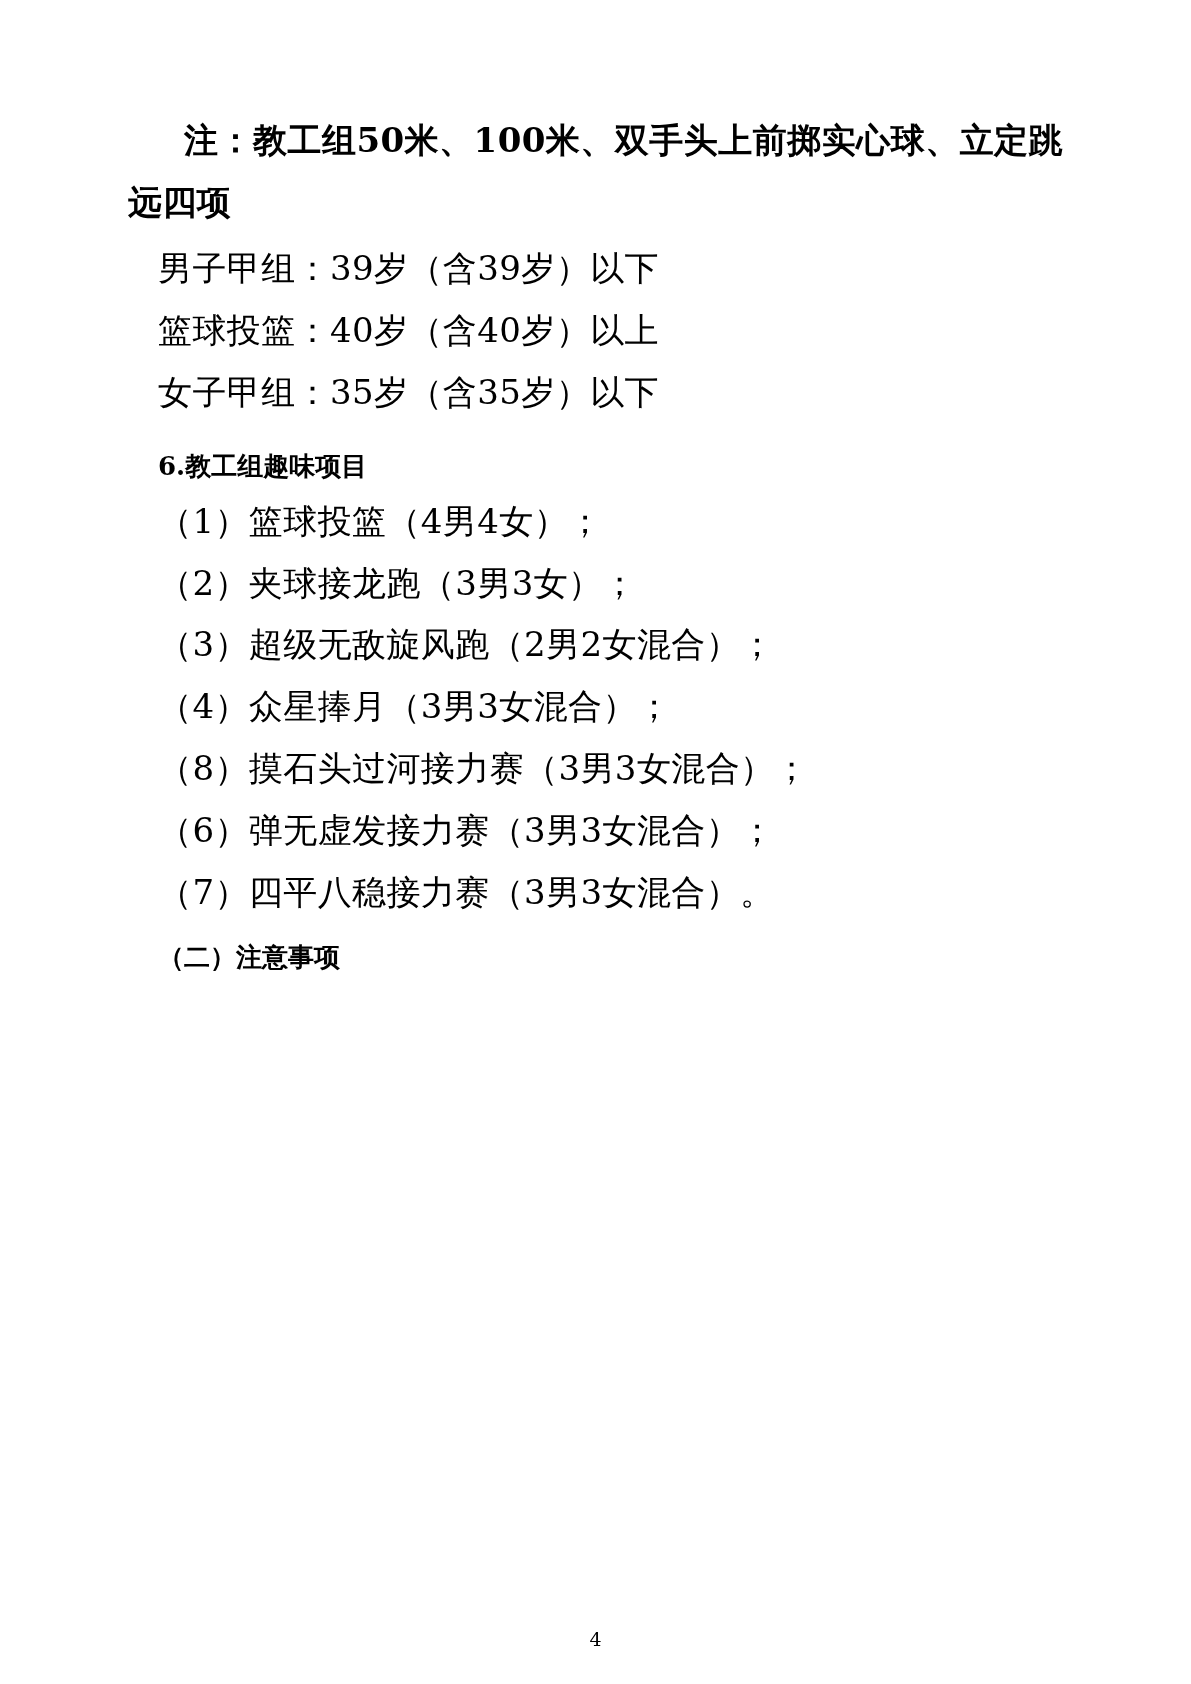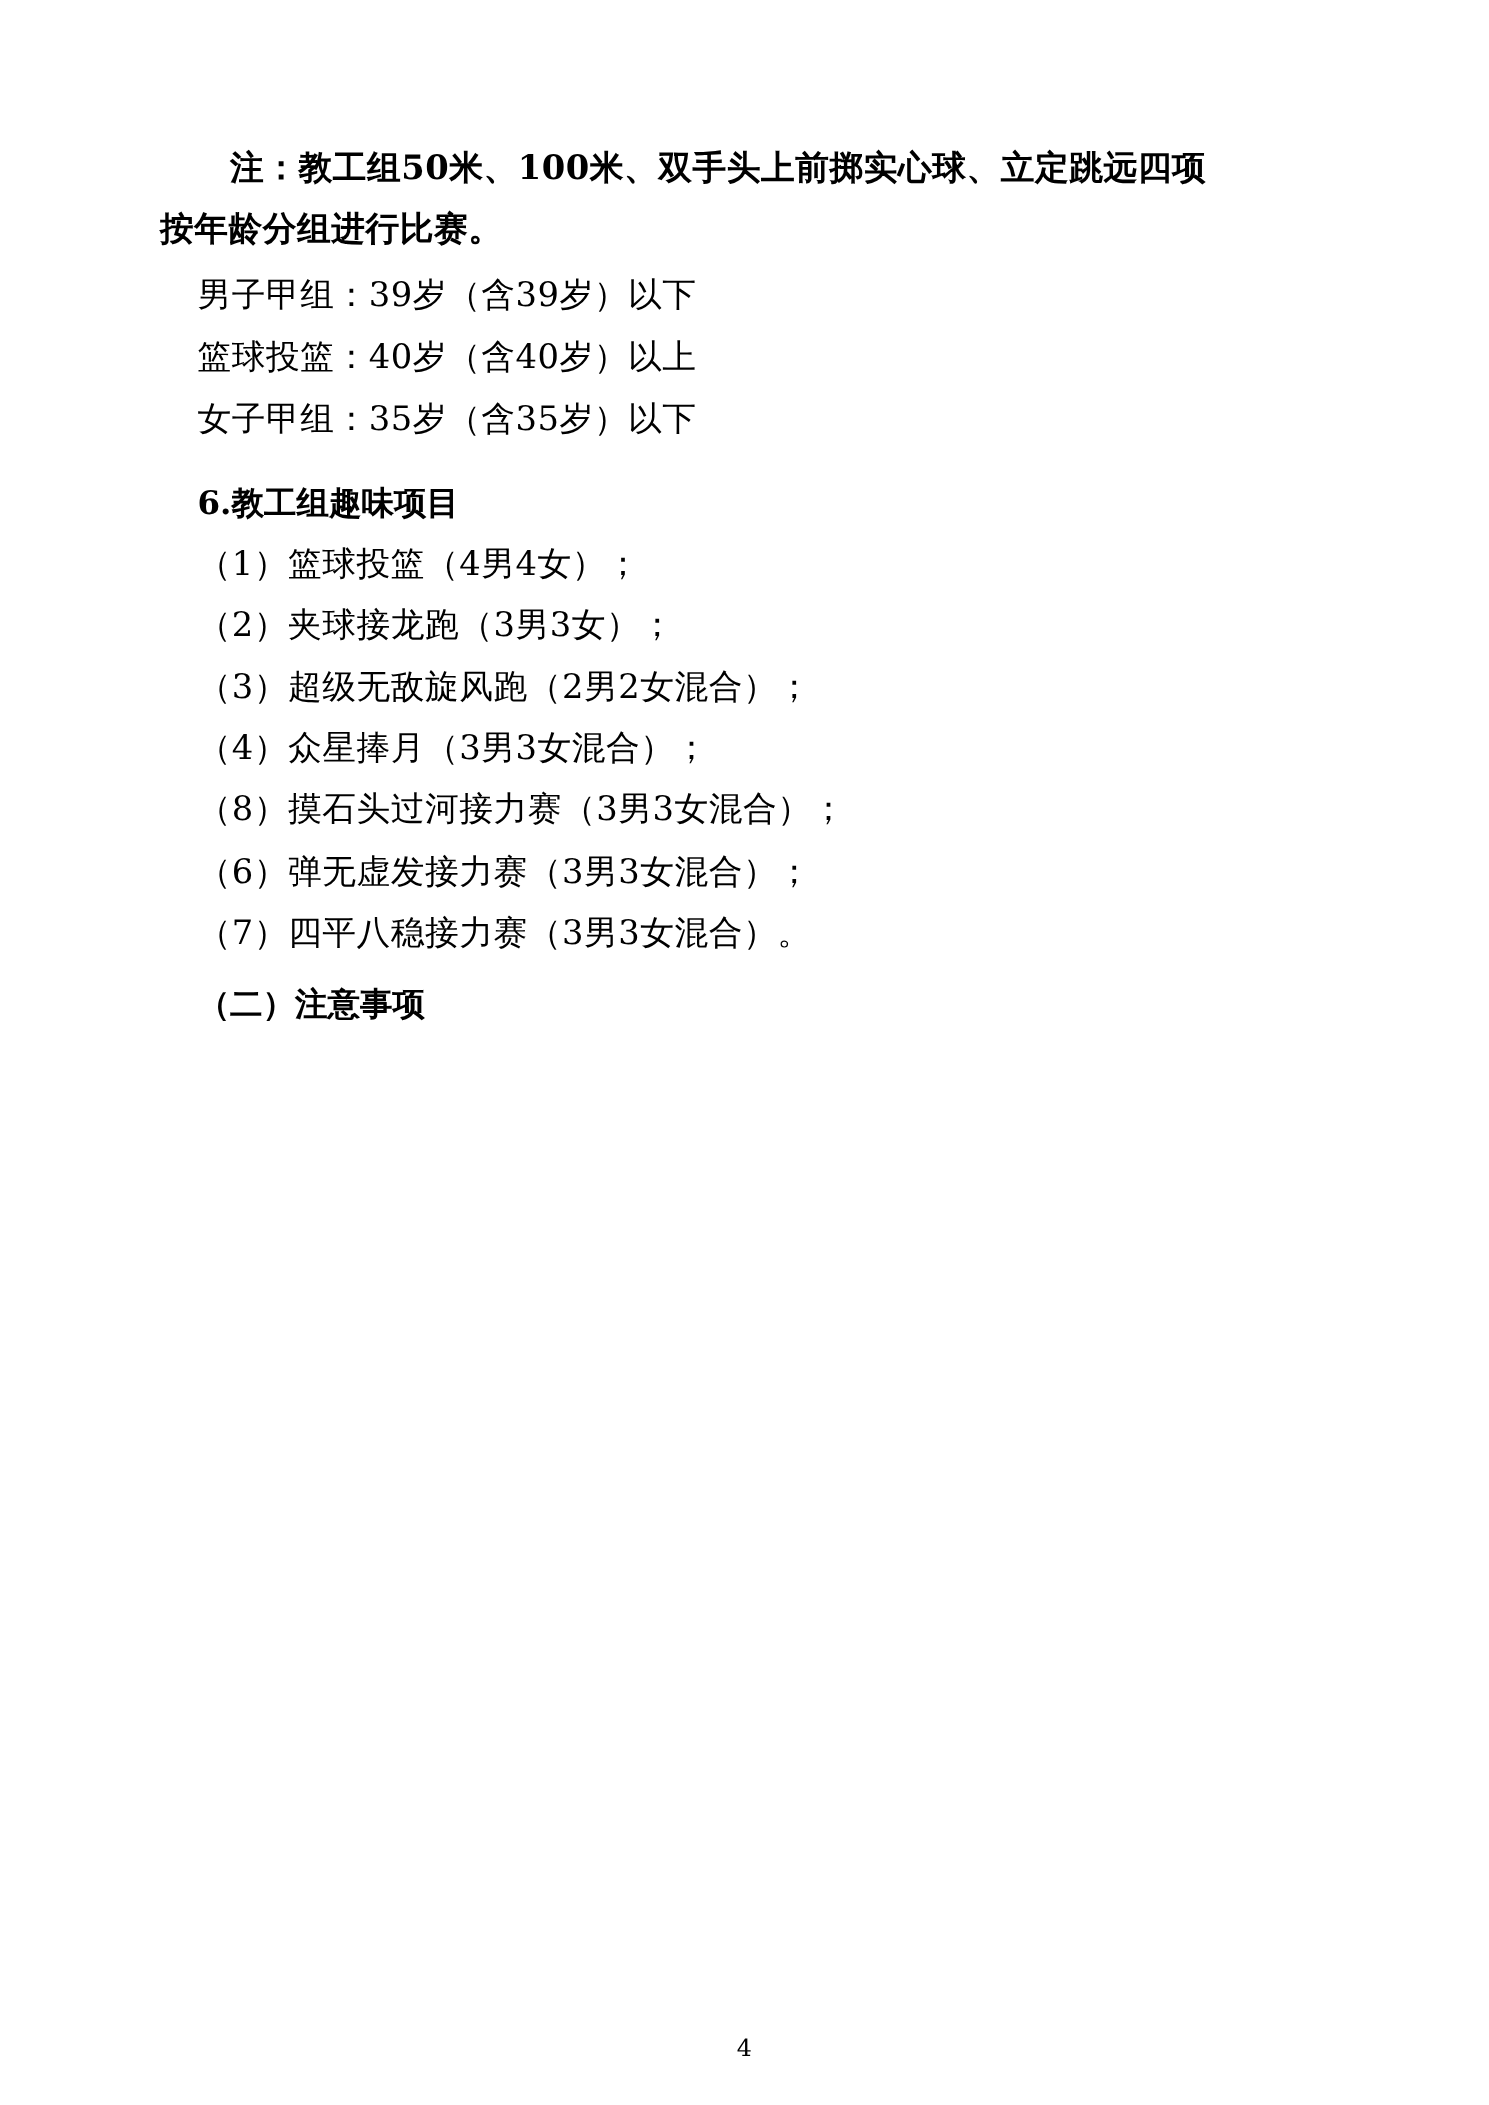--- a/index.html
+++ b/index.html
@@ -12,21 +12,21 @@
     width: 1191px;
     height: 1684px;
     background: #ffffff;
     margin: 0 auto;
     box-sizing: border-box;
     padding: 110px 128px 60px 128px;
     font-family: "DejaVu Serif", "Liberation Serif", serif;
     color: #000000;
   }
   .body-text {
-    font-size: 27px;
+    font-size: 34px;
     line-height: 1.82;
     letter-spacing: 0.4px;
     text-align: justify;
     text-justify: inter-ideograph;
   }
   .para {
     margin: 0 0 0 0;
   }
   .indent2 {
     text-indent: 56px;
@@ -59,21 +59,20 @@
     color: #000000;
   }
 </style>
 </head>
 <body>
 
 <div class="page">
 
   <div class="body-text note-block">
     <div class="para indent2 bold">注：教工组50米、100米、双手头上前掷实心球、立定跳远四项</div>
-    <div class="para bold">按年龄分组进行比赛。</div>
   </div>
 
   <div class="body-text sub-list">
     <div class="para">男子甲组：39岁（含39岁）以下</div>
     <div class="para">篮球投篮：40岁（含40岁）以上</div>
     <div class="para">女子甲组：35岁（含35岁）以下</div>
   </div>
 
   <div class="gap-md"></div>
 

